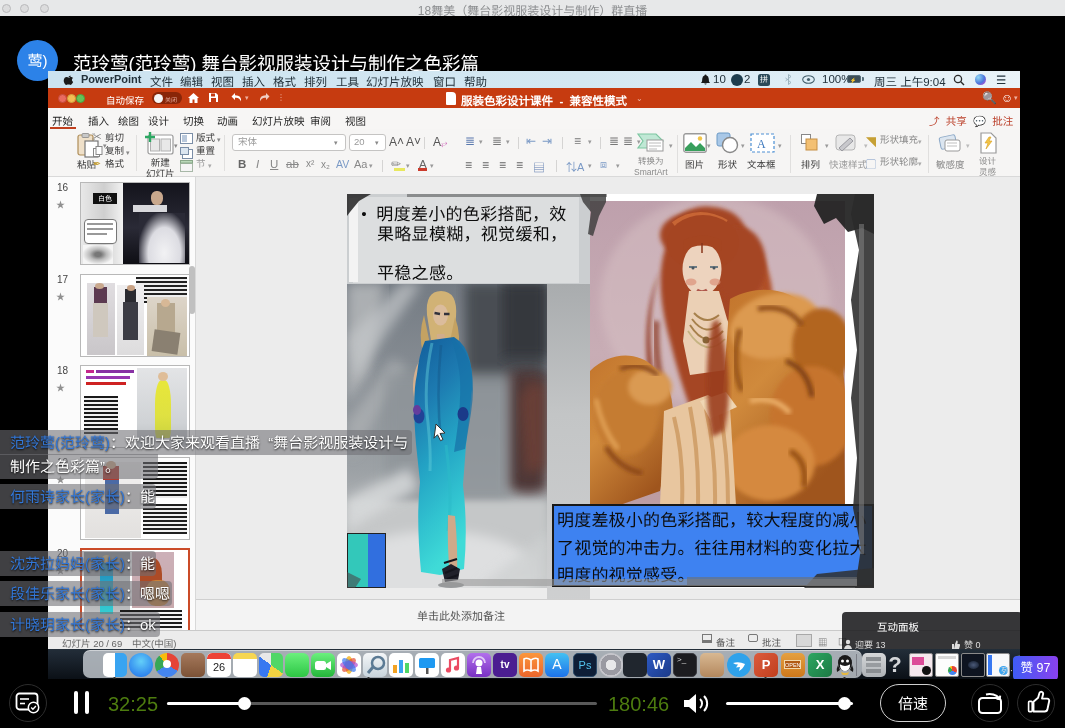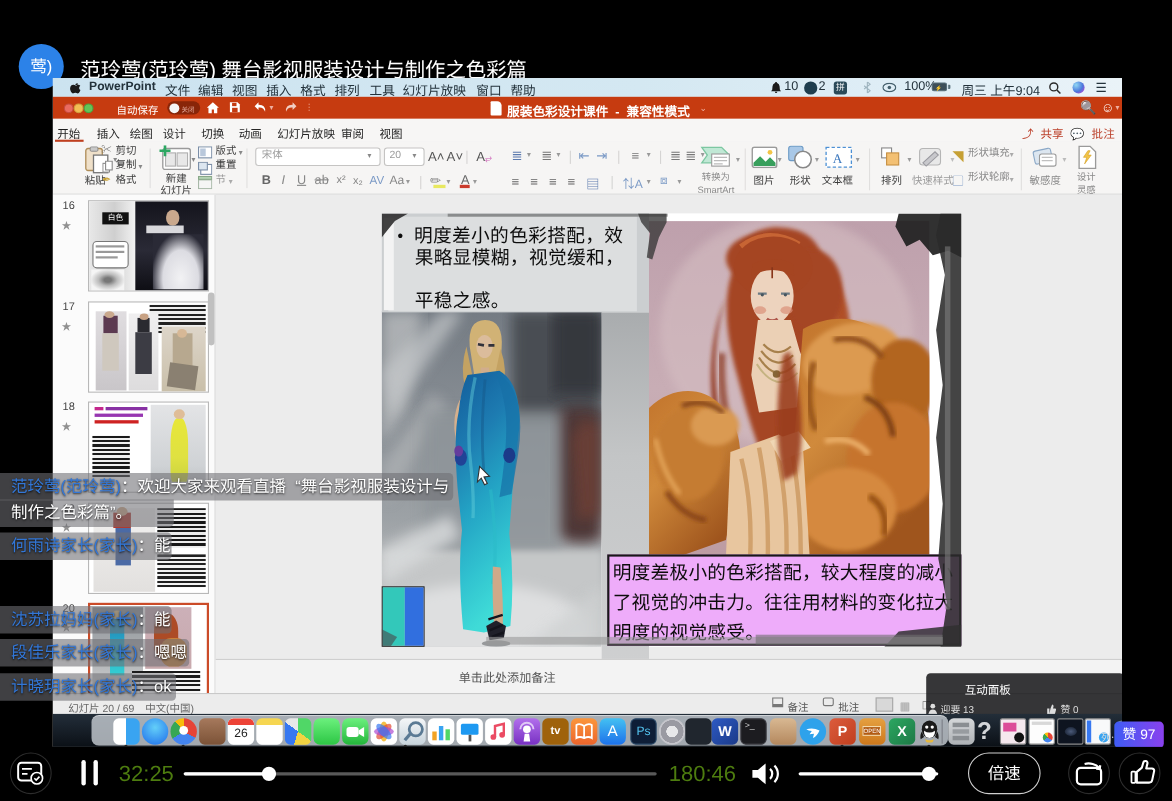--- a/index.html
+++ b/index.html
@@ -68,20 +68,26 @@
   .ring { position:absolute; border:1.5px solid #2d2d2d; border-radius:50%; }
   .pbar { position:absolute; top:11.5px; width:4.5px; height:23px; background:#fff; border-radius:2px; }
   .ptime { position:absolute; top:14px; color:#4d7c0f; font-size:20px; }
   .track { position:absolute; top:22.5px; height:3.5px; border-radius:2px; }
   .knob { position:absolute; top:18px; width:13px; height:13px; border-radius:50%; background:#fff; }
 </style>
 </head>
 <body>
 <div id="stage">
 
+  <div id="topbar">
+    <div class="tdot" style="left:2px"></div>
+    <div class="tdot" style="left:20px"></div>
+    <div class="tdot" style="left:40px"></div>
+    <div id="ttitle">18舞美（舞台影视服装设计与制作）群直播</div>
+  </div>
 
   <div id="avatar">莺)</div>
   <div id="stitle">范玲莺(范玲莺) 舞台影视服装设计与制作之色彩篇</div>
 
   <div id="share">
 
     <div id="menubar">
       <svg class="mi" style="left:15px;top:2.5px" width="11" height="12" viewBox="0 0 11 12">
           <path d="M7.8 1.8 q-0.2 1 -0.9 1.6 q-0.7 0.6 -1.5 0.5 q-0.1 -0.9 0.6 -1.7 q0.7 -0.8 1.8 -0.4 z M8.9 6 q0 -1.3 1.1 -2 q-0.7 -1 -1.9 -1 q-0.8 -0.1 -1.6 0.3 q-0.5 0.2 -0.8 0.2 q-0.3 0 -0.9 -0.2 q-0.8 -0.3 -1.4 -0.2 q-1.7 0.2 -2.4 1.8 q-0.8 1.9 0.3 4.1 q0.9 1.9 2 1.9 q0.5 0 1.1 -0.3 q0.6 -0.2 1.1 -0.2 q0.5 0 1 0.2 q0.7 0.3 1.1 0.3 q1.1 0 2 -1.8 q0.3 -0.6 0.5 -1.2 q-1.2 -0.6 -1.2 -1.9 z" fill="#1a1a1a"></path>
         </svg>
@@ -557,21 +563,21 @@
         <path d="M128 118 C140 158 142 198 134 230 L122 236 C114 198 116 154 122 122 Z" fill="#9e3c1c" opacity="0.9" filter="url(#bb2)"></path>
       </svg>
 
       <div class="abs" style="left:0;top:0;width:243px;height:90px;background:#cbced0"></div>
       <div class="abs" style="left:200px;top:90px;width:43px;height:326px;background:linear-gradient(180deg,#a9acae,#c3c5c6 40%,#cfd0d1)"></div>
       <div class="abs" style="left:6px;top:3px;width:226px;height:86px;background:#dcdedf"></div>
       <div class="abs" style="left:2px;top:4px;width:9px;height:84px;background:#f3f3f3"></div>
 
       <div class="abs" style="left:14px;top:11px;font-family:'Liberation Serif',serif;font-size:17px;line-height:19.8px;color:#0d0d0d;letter-spacing:0.3px;white-space:nowrap">•&nbsp;&nbsp;明度差小的色彩搭配，效<br><span style="margin-left:16px">果略显模糊，视觉缓和，</span><br><br><span style="margin-left:16px">平稳之感。</span></div>
 
-      <div class="abs" style="left:205px;top:310px;width:322px;height:83px;background:#f0abfc;border:2px solid #181818;font-family:'Liberation Serif',serif;font-size:17px;line-height:27.5px;color:#0d0d0d;padding:1px 3px;letter-spacing:0.2px">明度差极小的色彩搭配，较大程度的减小了视觉的冲击力。往往用材料的变化拉大明度的视觉感受。</div>
+      <div class="abs" style="left:205px;top:310px;width:322px;height:83px;background:#3b82f6;border:2px solid #181818;font-family:'Liberation Serif',serif;font-size:17px;line-height:27.5px;color:#0d0d0d;padding:1px 3px;letter-spacing:0.2px">明度差极小的色彩搭配，较大程度的减小了视觉的冲击力。往往用材料的变化拉大明度的视觉感受。</div>
 
       <div class="abs" style="left:0px;top:339px;width:39px;height:55px;border:1px solid #222"></div>
       <div class="abs" style="left:1px;top:340px;width:20px;height:53px;background:#2ec9bb"></div>
       <div class="abs" style="left:21px;top:340px;width:17px;height:53px;background:#2f6fe4"></div>
 
       <svg class="abs" style="left:0;top:0" width="527" height="394" viewBox="0 0 527 394">
         <polygon points="0,0 24,0 12,7 3,18 0,22" fill="#2e2e2e" opacity="0.9"></polygon>
         <rect x="60" y="0" width="200" height="3" fill="#555" opacity="0.55"></rect>
         <path d="M233 0 h26 v8 l-7 14 l-6 20 l-5 -2 l3 -22 l-8 -10 z" fill="#3a3a3a" opacity="0.8"></path>
         <path d="M470 0 h57 v40 l-12 -6 l-14 4 l-12 -14 l-12 6 l-10 -18 z" fill="#202020" opacity="0.92"></path>
@@ -674,21 +680,21 @@
             <circle cx="7.5" cy="17" r="2.6" fill="#f04a63"></circle>
             <circle cx="15.5" cy="15" r="2.6" fill="#f04a63"></circle>
           </svg></div>
 
       <div class="di" style="left:384px;background:linear-gradient(180deg,#b46ef0,#7a30c8)"><svg width="24" height="24">
             <circle cx="12" cy="10" r="3.5" fill="#fff"></circle>
             <path d="M10 14 h4 l1 7 h-6 z" fill="#fff"></path>
             <path d="M6 10 a6 6 0 0 1 12 0" stroke="#e0c8f8" stroke-width="1.8" fill="none"></path>
           </svg></div>
 
-      <div class="di" style="left:410px;background:#a16207;color:#fff;font-size:10px;text-align:center;line-height:24px;font-weight:bold">tv</div>
+      <div class="di" style="left:410px;background:#4c1d95;color:#fff;font-size:10px;text-align:center;line-height:24px;font-weight:bold">tv</div>
 
       <div class="di" style="left:436px;background:linear-gradient(180deg,#ff9538,#f06428)"><svg width="24" height="24">
             <path d="M12 7 q-4 -3 -7 -1 v12 q3 -2 7 0 q4 -2 7 0 V6 q-3 -2 -7 1 v11" fill="none" stroke="#fff" stroke-width="1.6"></path>
           </svg></div>
 
       <div class="di" style="left:462px;border-radius:6px;background:linear-gradient(180deg,#3fc2f5,#1a72f0);color:#fff;font-size:14px;text-align:center;line-height:23px">A</div>
 
       <div class="di" style="left:490px;background:#0d1e38;color:#4fc3f0;font-size:11px;text-align:center;line-height:23px;border:1.5px solid #2a4a6a;border-radius:5px">Ps</div>
 
       <div class="di" style="left:516px;border-radius:50%;background:radial-gradient(circle,#e8e8ea 30%,#9a9aa2 32% 60%,#c5c5cb 62%)"></div>

